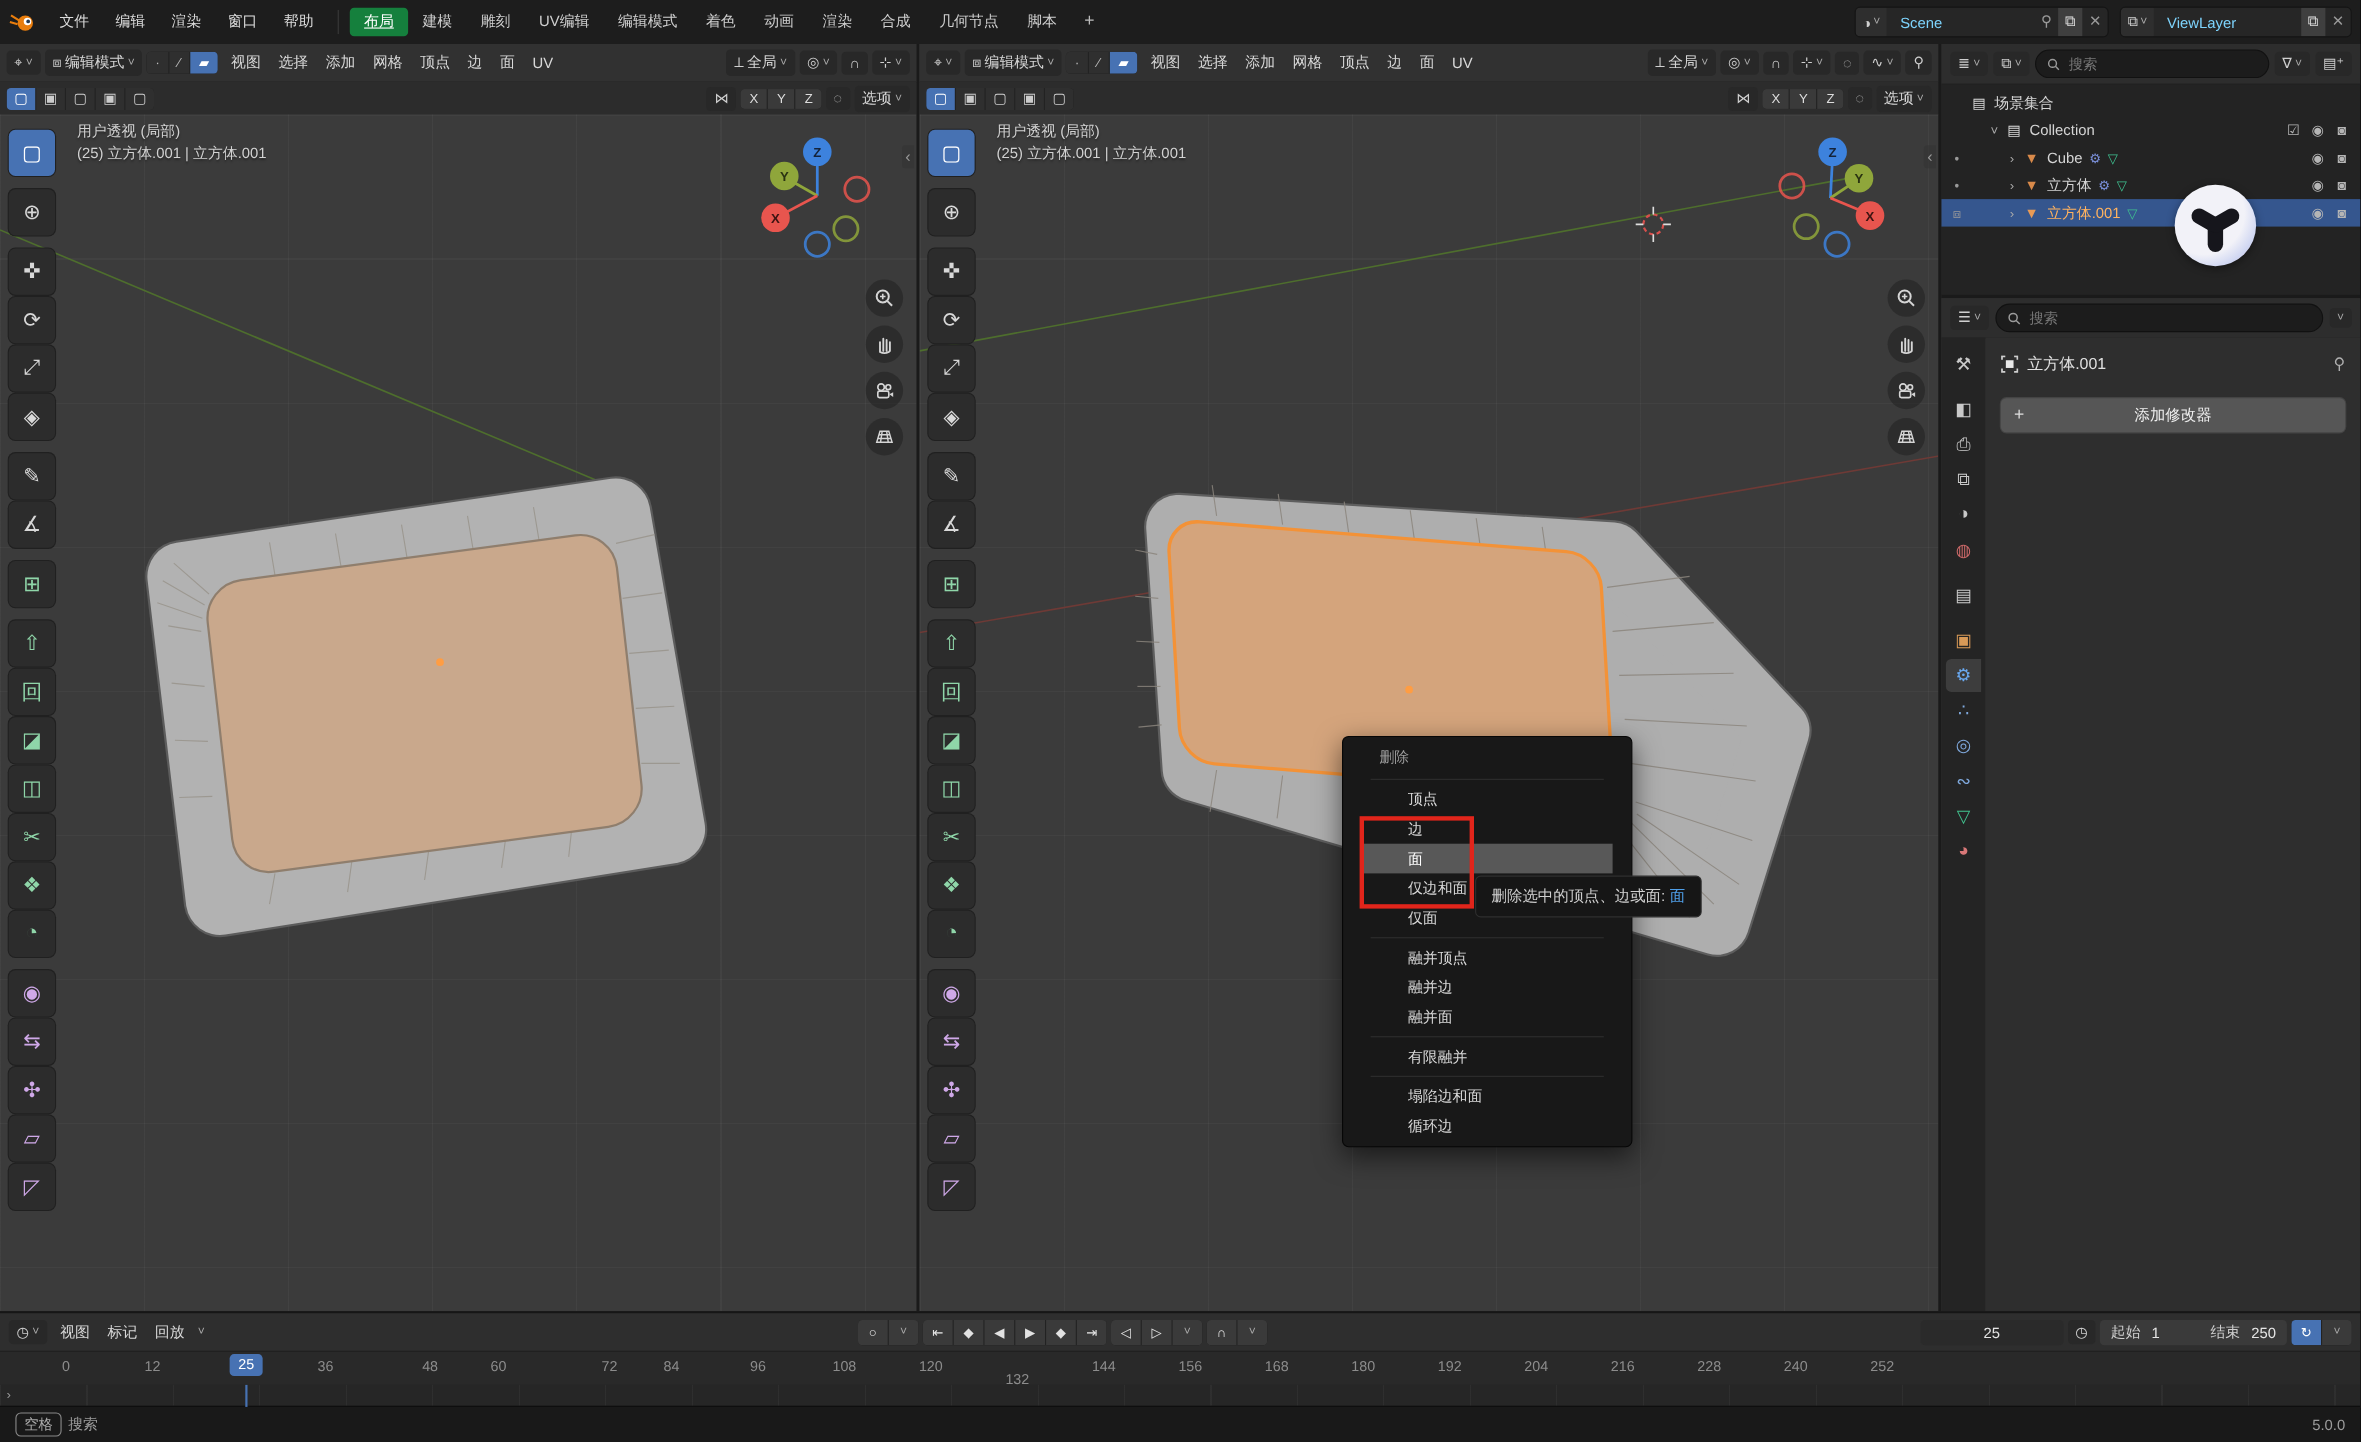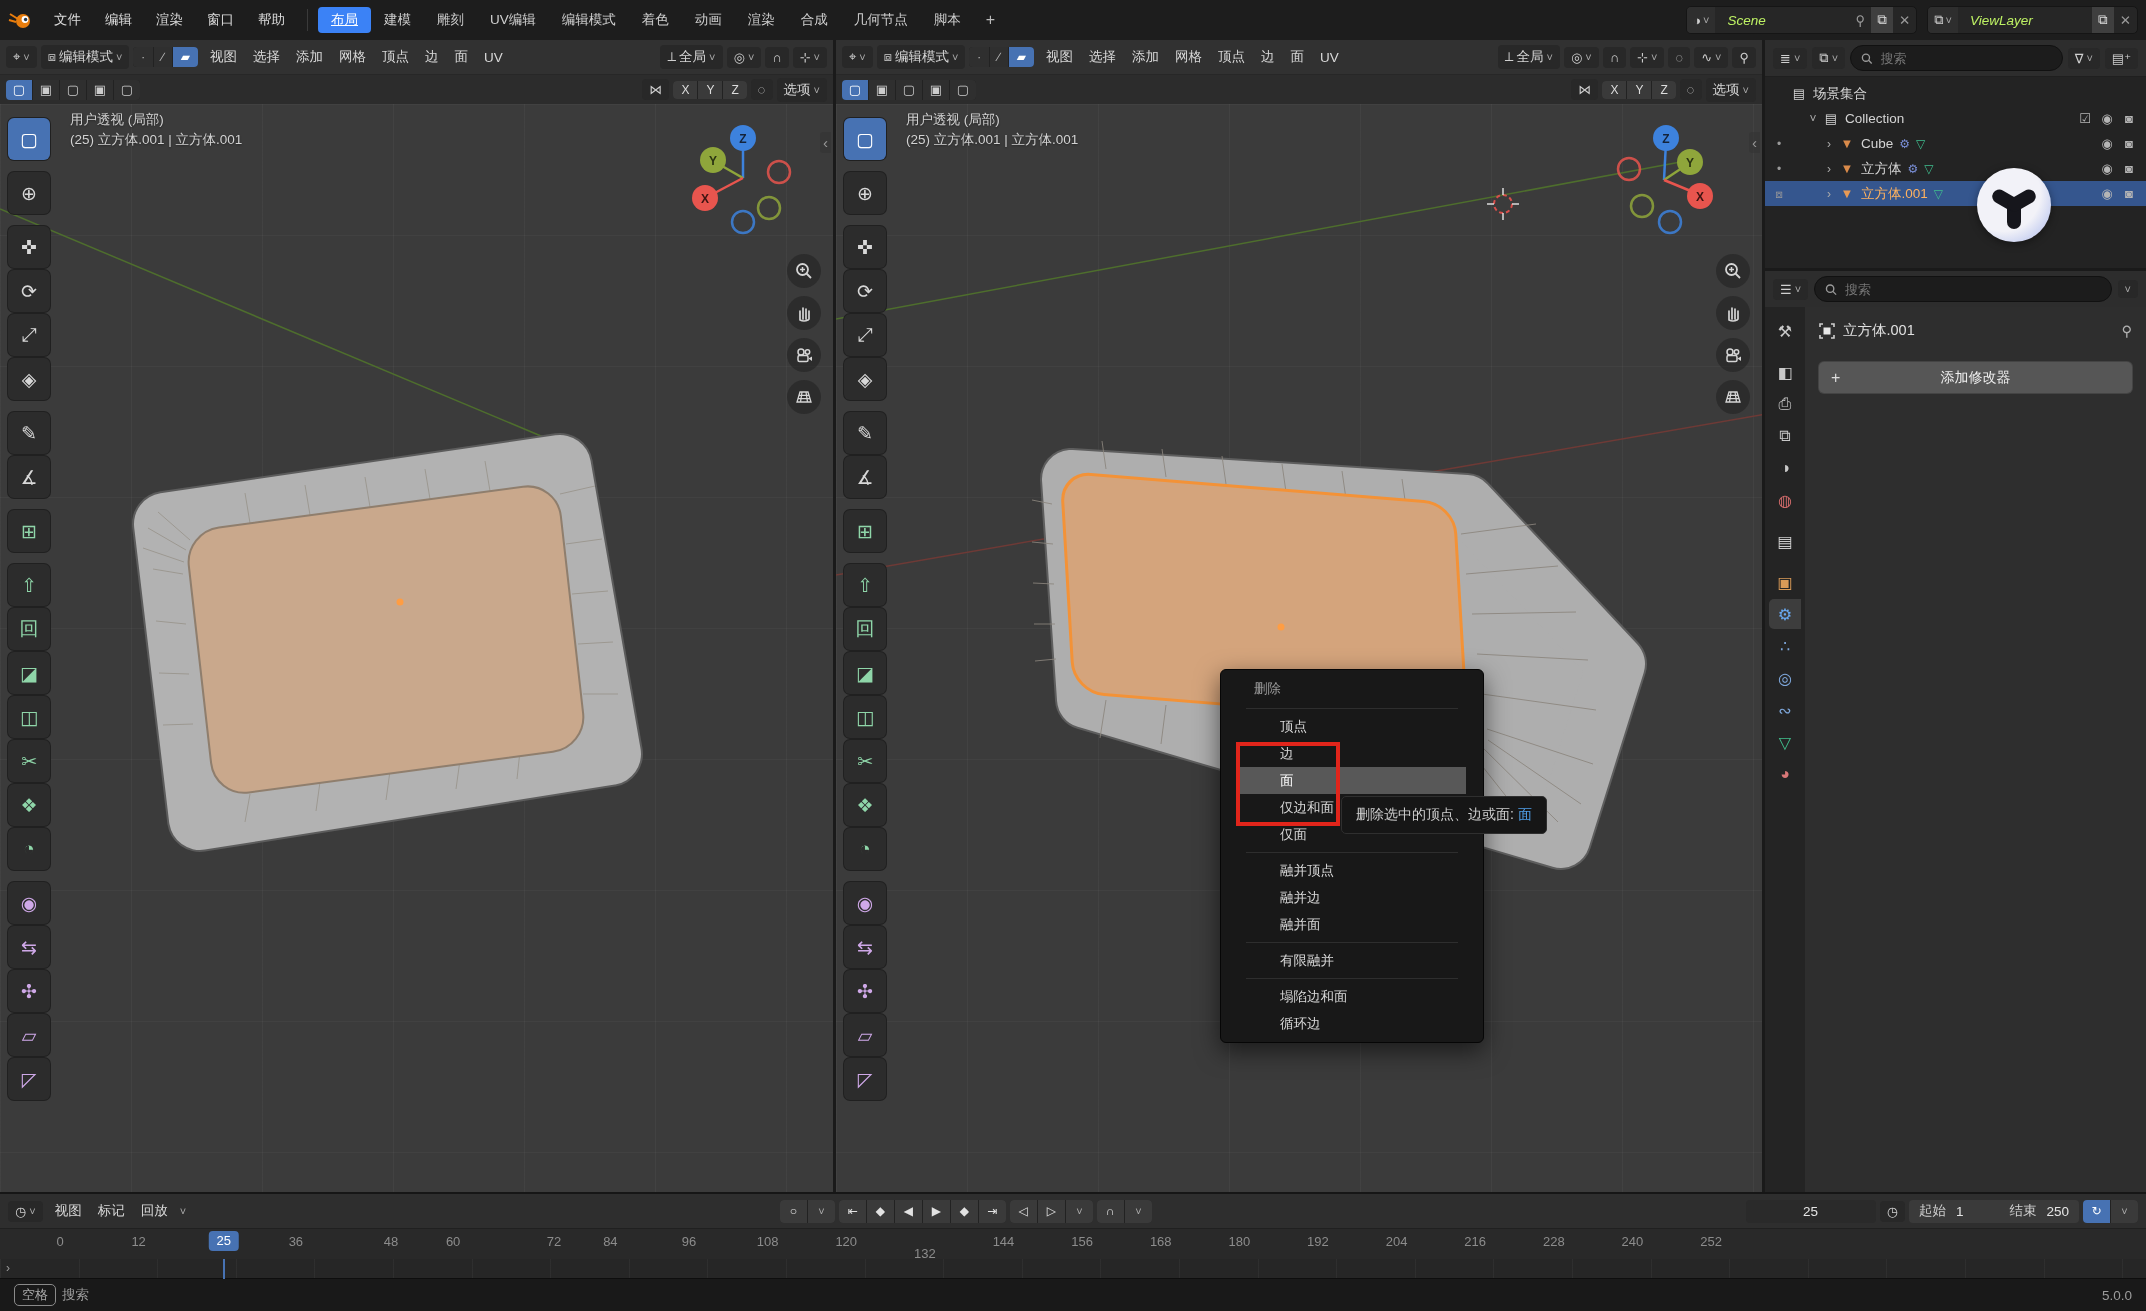--- a/index.html
+++ b/index.html
@@ -6,26 +6,26 @@
   .app{position:relative;width:2146px;height:1311px;overflow:hidden;background:#1d1d1d;
        font-family:"Liberation Sans","DejaVu Sans",sans-serif;color:#d8d8d8;font-size:13.5px;
        -webkit-font-smoothing:antialiased;}
   .row{display:flex;align-items:center;}
   
   .topbar{position:absolute;left:0;top:0;right:0;height:40px;background:#1d1d1d;display:flex;align-items:center;padding:0 8px;gap:2px;justify-content:flex-end;}
   .blogo{width:26px;height:20px;margin-right:6px;}
   .appmenu{padding:3px 12px;border-radius:4px;color:#dcdcdc;}
   .wsdivider{width:1px;height:22px;background:#3a3a3a;margin:0 8px;}
   .wstab{padding:4px 13px;border-radius:4px;color:#cfcfcf;white-space:nowrap;}
-  .wstab.active{background:#3b82f6;color:#fff;text-decoration:underline;}
+  .wstab.active{background:#15803d;color:#fff;text-decoration:underline;}
   .wsadd{padding:2px 10px;color:#bbb;font-size:16px;}
   .tb-spacer{flex:1;}
   .idblock{display:flex;align-items:center;background:#262626;border:1px solid #151515;border-radius:5px;height:26px;margin-left:8px;overflow:hidden;}
   .idblock .icbtn{padding:0 6px;color:#ccc;background:#2e2e2e;height:100%;display:flex;align-items:center;gap:2px;}
-  .idblock .idname{padding:0 12px;color:#bef264;min-width:110px;font-style:italic;}
+  .idblock .idname{padding:0 12px;color:#7dd3fc;min-width:110px;}
   .idblock .mini{padding:0 6px;color:#9a9a9a;}
   .idblock .mini.box{background:#3f3f3f;color:#ddd;height:100%;display:flex;align-items:center;}
   .chev{font-size:11px;color:#aaa;}
   
   .main{position:absolute;top:40px;left:0;width:2146px;height:1152px;}
   .viewport{position:absolute;top:0;height:1152px;background:#3b3b3b;}
   .vp1{left:0;width:833px;border-right:3px solid #1a1a1a;}
   .vp2{left:836px;width:926px;border-right:3px solid #1a1a1a;}
   .vphead{height:34px;background:#313131;display:flex;align-items:center;padding:0 6px;gap:4px;border-bottom:1px solid #272727;}
   .vphead2{height:29px;background:#2c2c2c;display:flex;align-items:center;padding:0 6px;gap:4px;border-bottom:1px solid #242424;}

